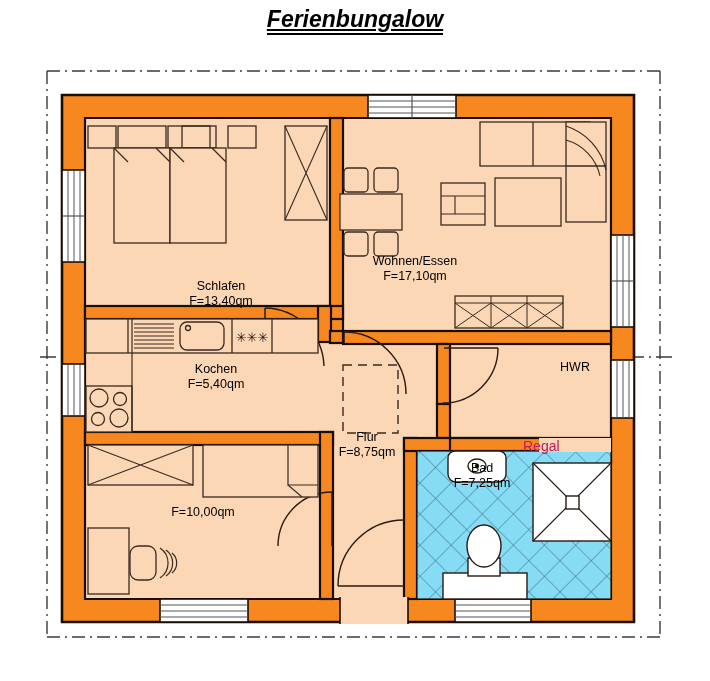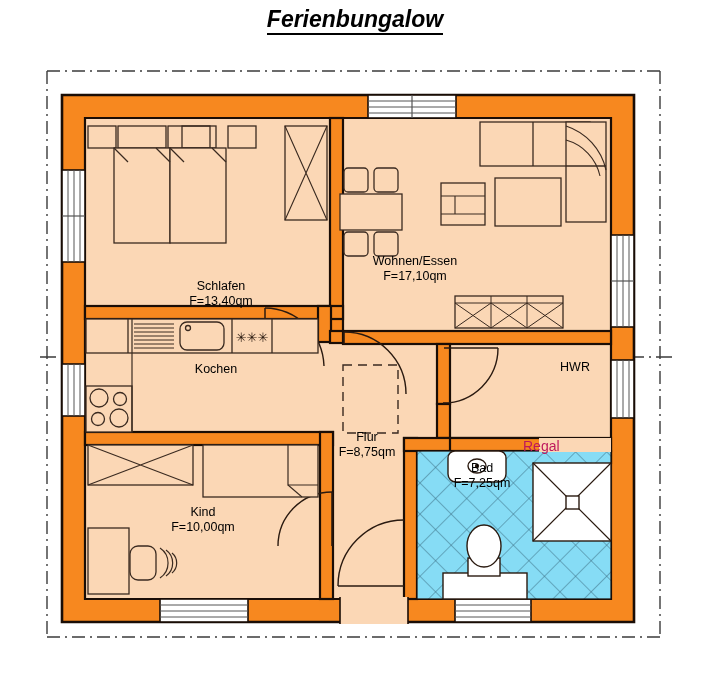--- a/index.html
+++ b/index.html
@@ -9,21 +9,21 @@
     color:#000;
   }
   #plan{position:absolute;left:0;top:0;width:710px;height:681px;}
   .title-wrap{
     position:absolute;left:0;top:6px;width:710px;text-align:center;
     pointer-events:none;
   }
   .title-main{
     font-size:23px;font-weight:bold;font-style:italic;
     letter-spacing:0px;display:inline-block;
-    border-bottom:2px solid #000;padding-bottom:1px;line-height:26px;
+    border-bottom:2px solid #000;padding-bottom:1px;line-height:26px;text-decoration:underline;
   }
   .title-sub{
     font-size:21px;font-weight:bold;font-style:italic;
     display:block;margin-top:3px;line-height:23px;
   }
   .room-label{
     position:absolute;text-align:center;font-size:12.5px;line-height:15px;
     color:#000;white-space:nowrap;pointer-events:none;
   }
   .room-label .nm{display:block;}
@@ -294,30 +294,30 @@
     <div class="room-label" style="left: 131px; top: 248px; width: 180px; margin-top: 31px;">
       <span class="nm">Schlafen</span>
       <span class="ar">F=13,40qm</span>
     </div>
     <div class="room-label" style="left: 325px; top: 254px; width: 180px;">
       <span class="nm">Wohnen/Essen</span>
       <span class="ar">F=17,10qm</span>
     </div>
     <div class="room-label" style="left: 126px; top: 362px; width: 180px;">
       <span class="nm">Kochen</span>
+      <span class="ar">F=5,40qm</span>
     </div>
     <div class="room-label" style="left: 485px; top: 360px; width: 180px;">
       <span class="nm">HWR</span>
     </div>
     <div class="room-label" style="left: 277px; top: 430px; width: 180px;">
       <span class="nm">Flur</span>
       <span class="ar">F=8,75qm</span>
     </div>
     <div class="room-label" style="left: 113px; top: 505px; width: 180px;">
-      <span class="nm">Kind</span>
       <span class="ar">F=10,00qm</span>
     </div>
     <div class="room-label" style="left: 392px; top: 461px; width: 180px;">
       <span class="nm">Bad</span>
       <span class="ar">F=7,25qm</span>
     </div>
     <div class="regal-label" style="left: 523px; top: 438px;">Regal</div>
   </div>
 
 </body></html>

